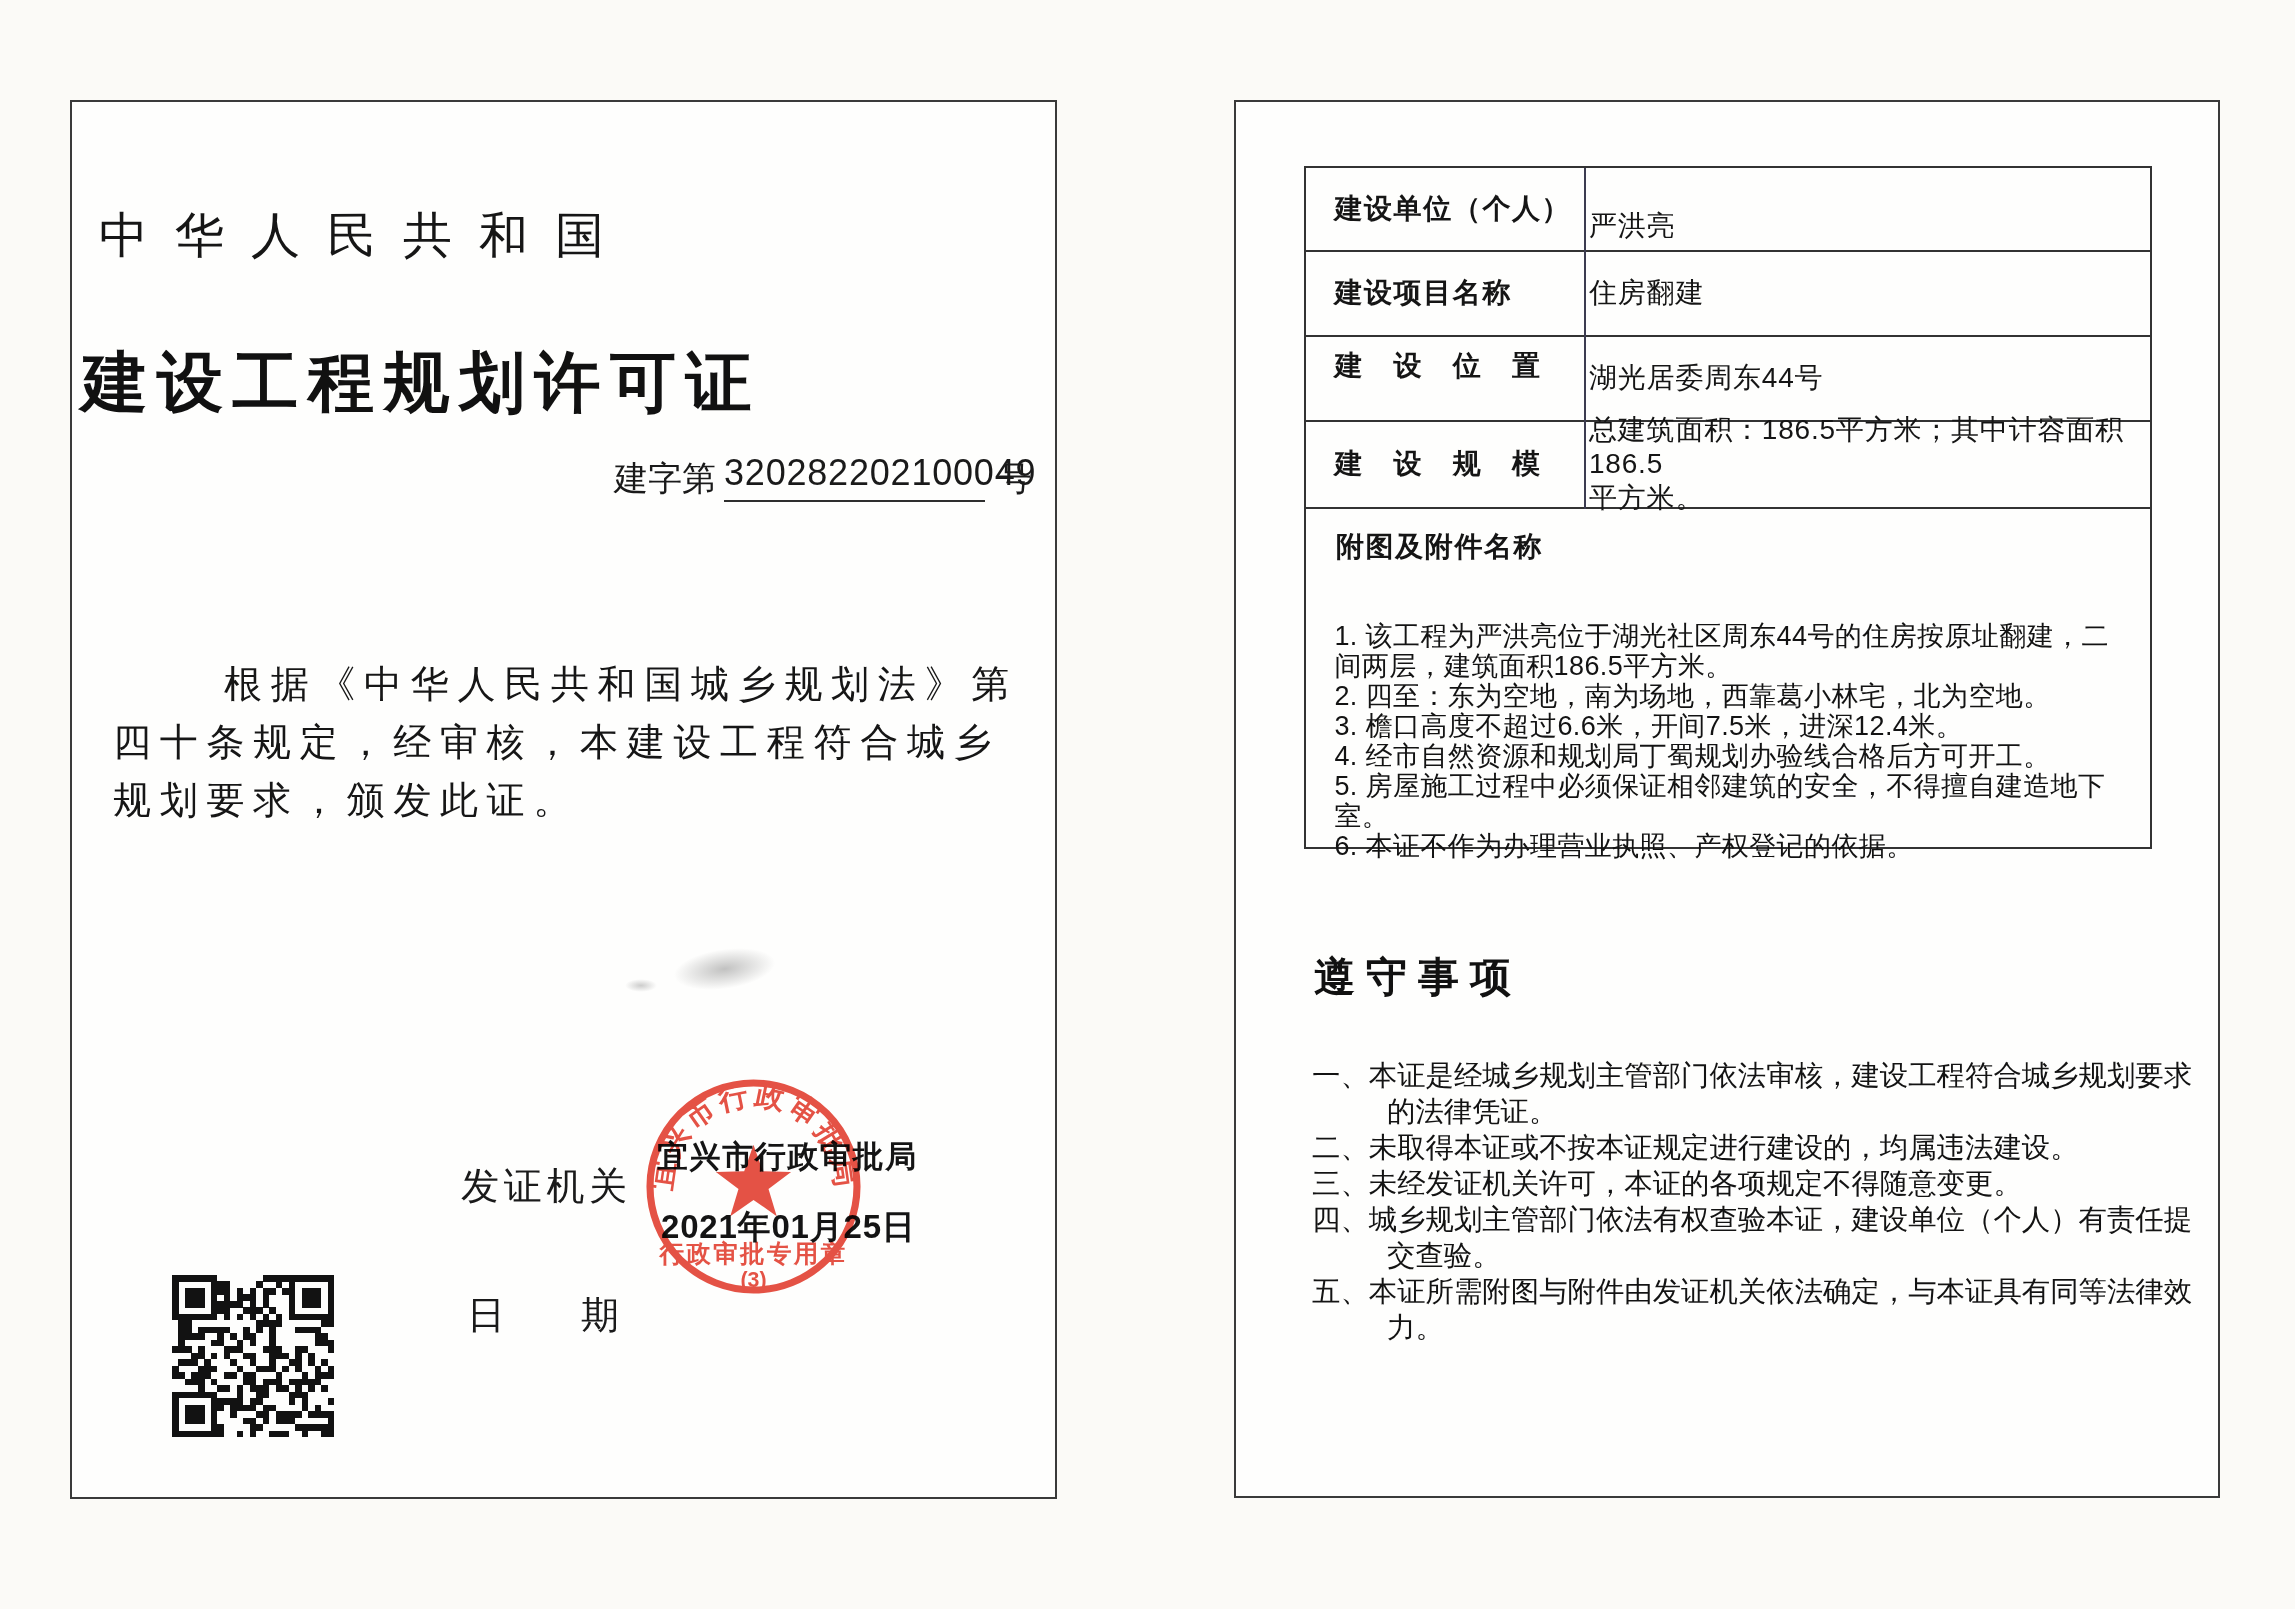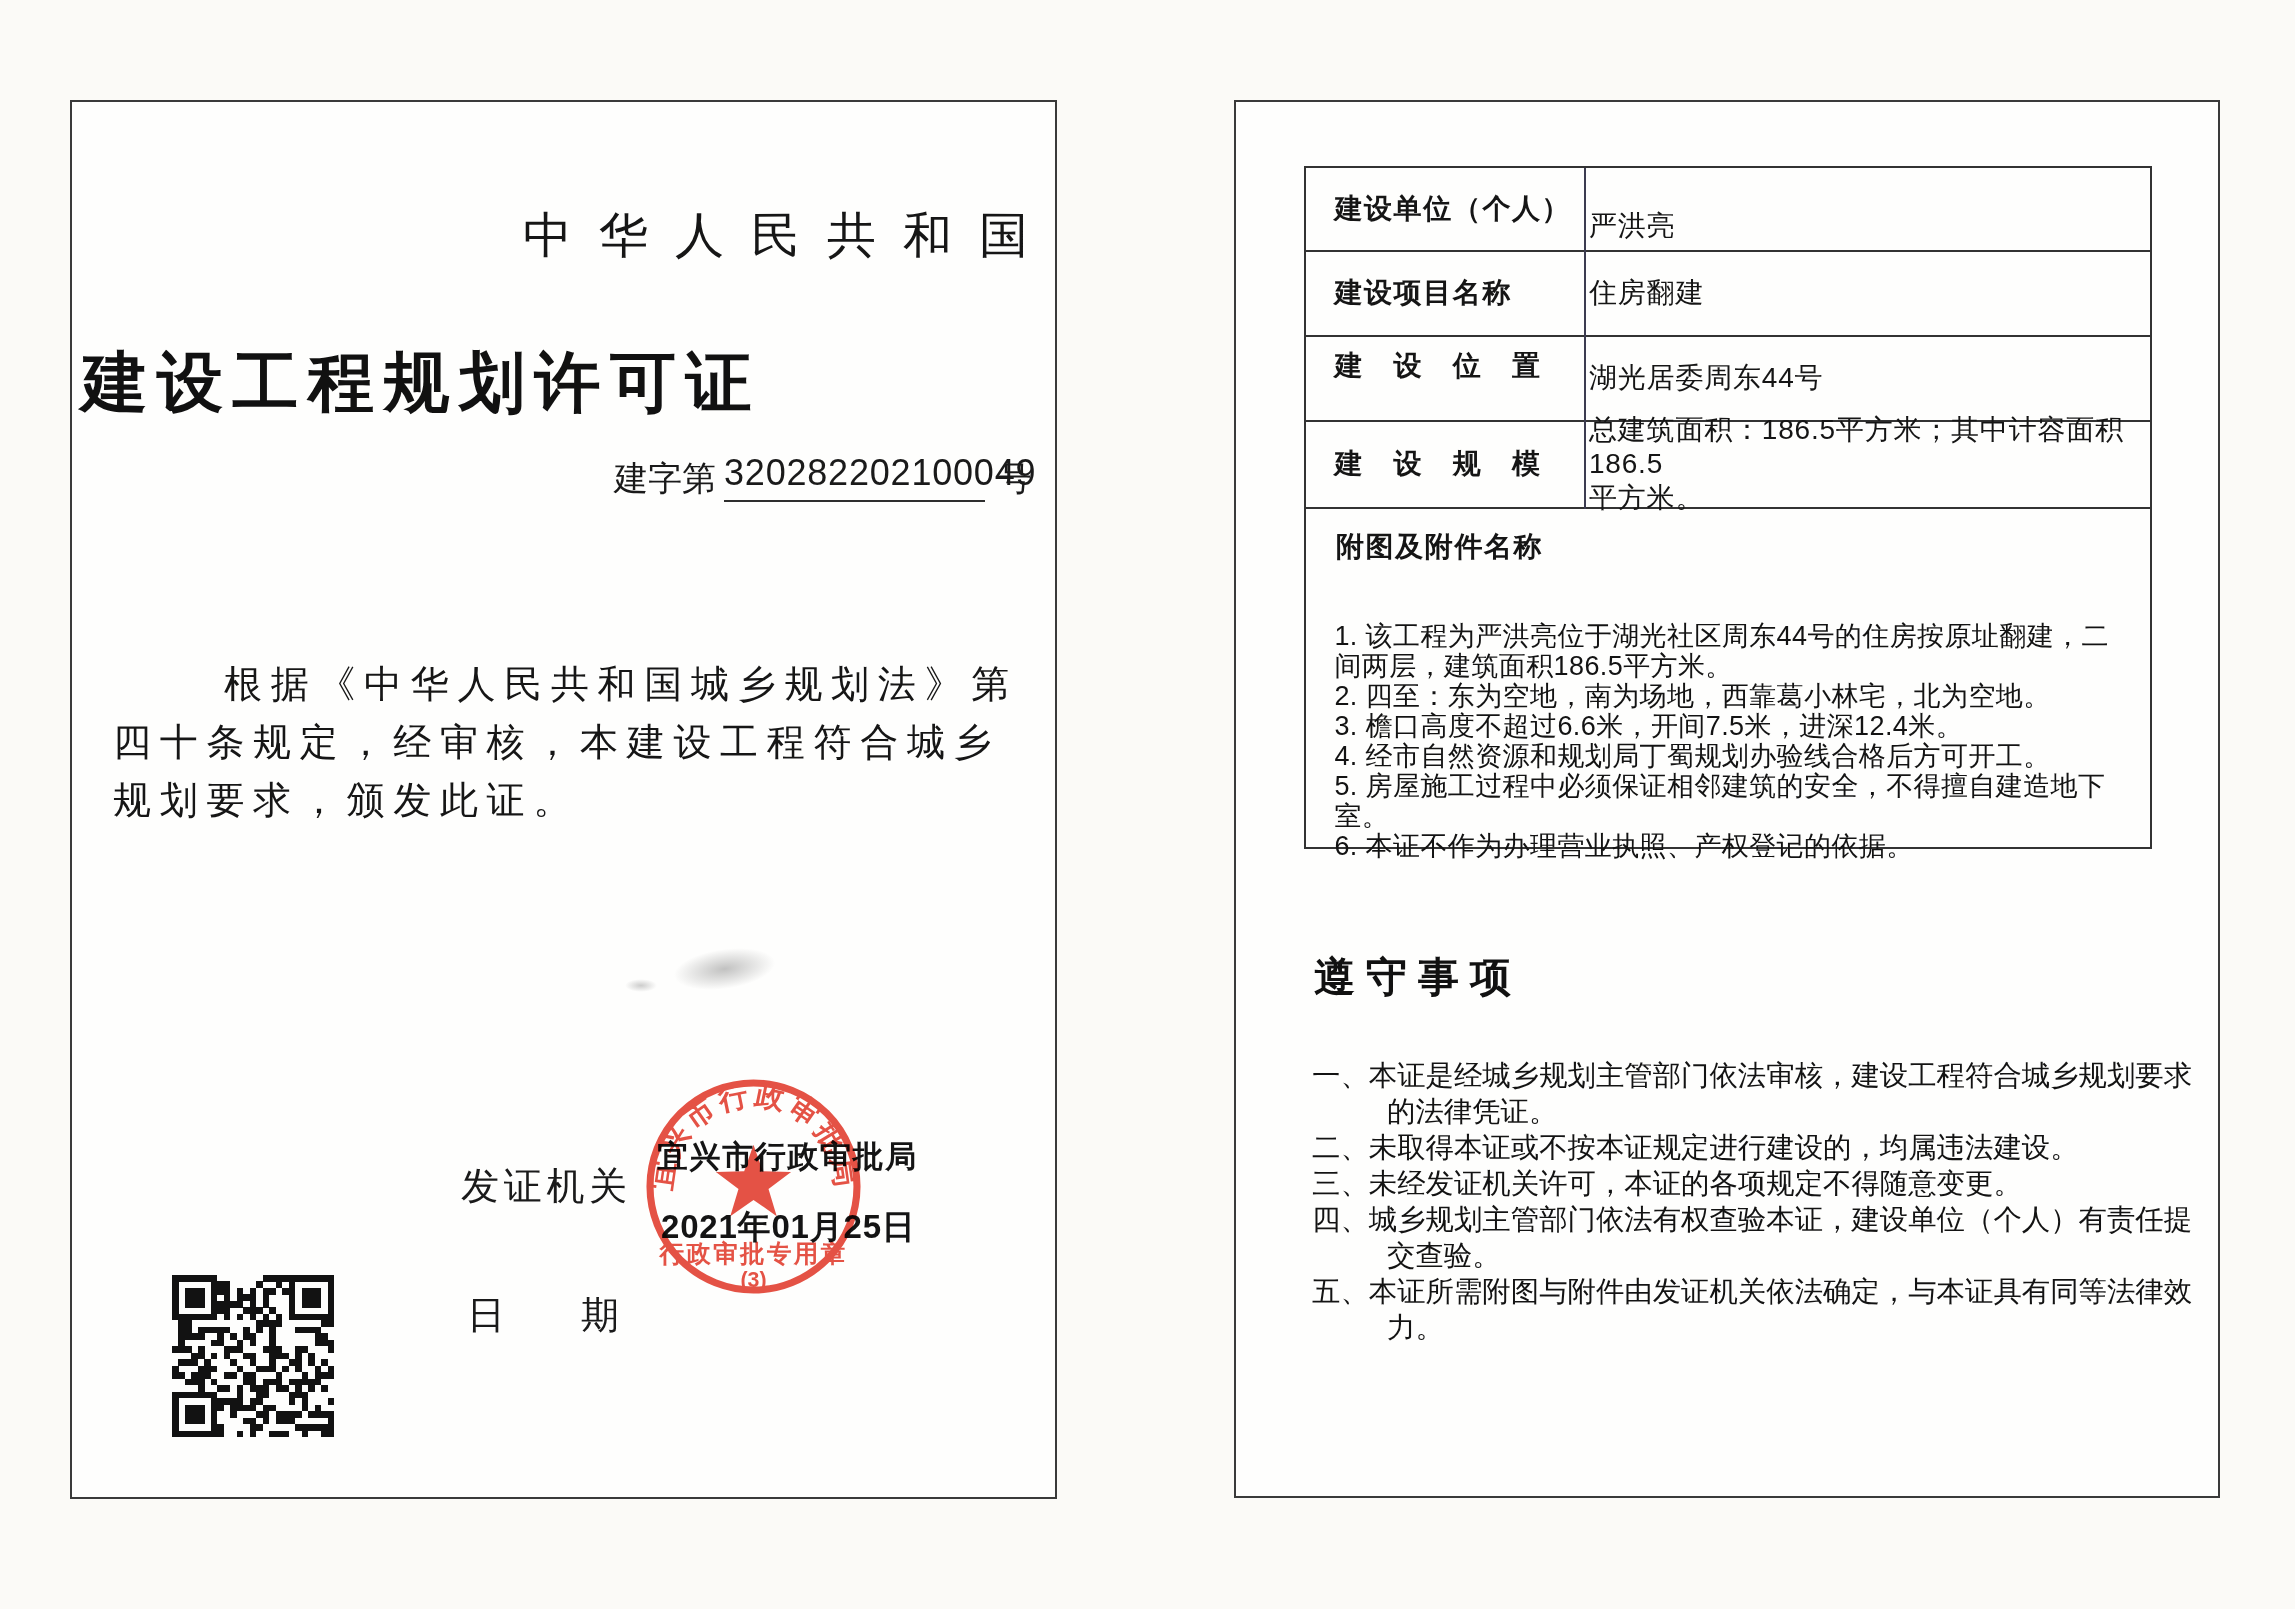--- a/index.html
+++ b/index.html
@@ -3,21 +3,21 @@
 <meta charset="utf-8">
 <style>
   html,body{margin:0;padding:0;background:#fbfaf7;}
   .canvas{position:relative;width:2295px;height:1610px;background:#fbfaf7;overflow:hidden;
           font-family:"Liberation Sans","DejaVu Sans",sans-serif;color:#1c1c1c;}
   .page{position:absolute;background:#fefefd;border:2.4px solid #3a3a3a;box-sizing:border-box;}
   .page-left{left:70px;top:100px;width:987px;height:1399px;}
   .page-right{left:1234px;top:100px;width:986px;height:1398px;}
 
   
-  .country{position:absolute;left:0;top:101px;width:100%;text-align:right;
+  .country{position:absolute;left:0;top:101px;width:100%;text-align:left;
            font-family:Liberation Mono, monospace;
            font-size:49px;letter-spacing:27px;text-indent:27px;color:#161616;}
   .main-title{position:absolute;left:0;top:236px;width:100%;
            font-size:66px;font-weight:bold;letter-spacing:9.5px;text-indent:9.5px;color:#111;}
   .cert-line{position:absolute;left:542px;top:354px;display:flex;align-items:flex-end;
            font-family:"Liberation Serif","DejaVu Serif",serif;font-size:34px;color:#1a1a1a;}
   .cert-line .num-cell{display:inline-block;width:261px;border-bottom:2.4px solid #2e2e2e;
            text-align:center;margin-left:8px;}
   .cert-line .num{display:inline-block;font-family:"Liberation Sans","DejaVu Sans",sans-serif;
            font-size:36px;letter-spacing:0.8px;transform:translateY(-6.3px);}

